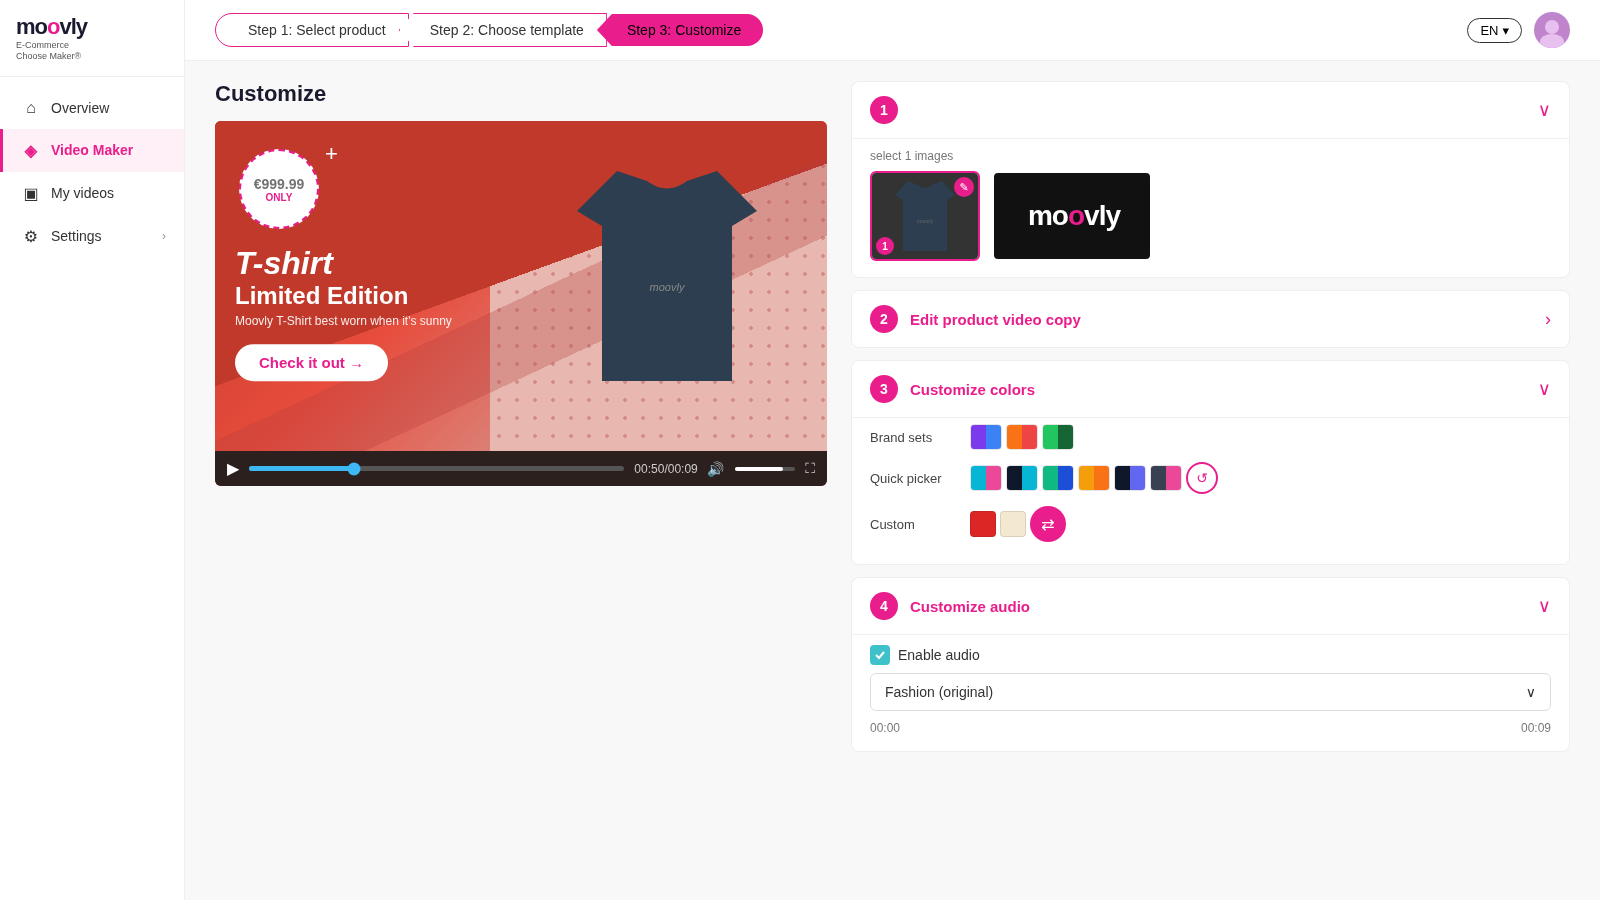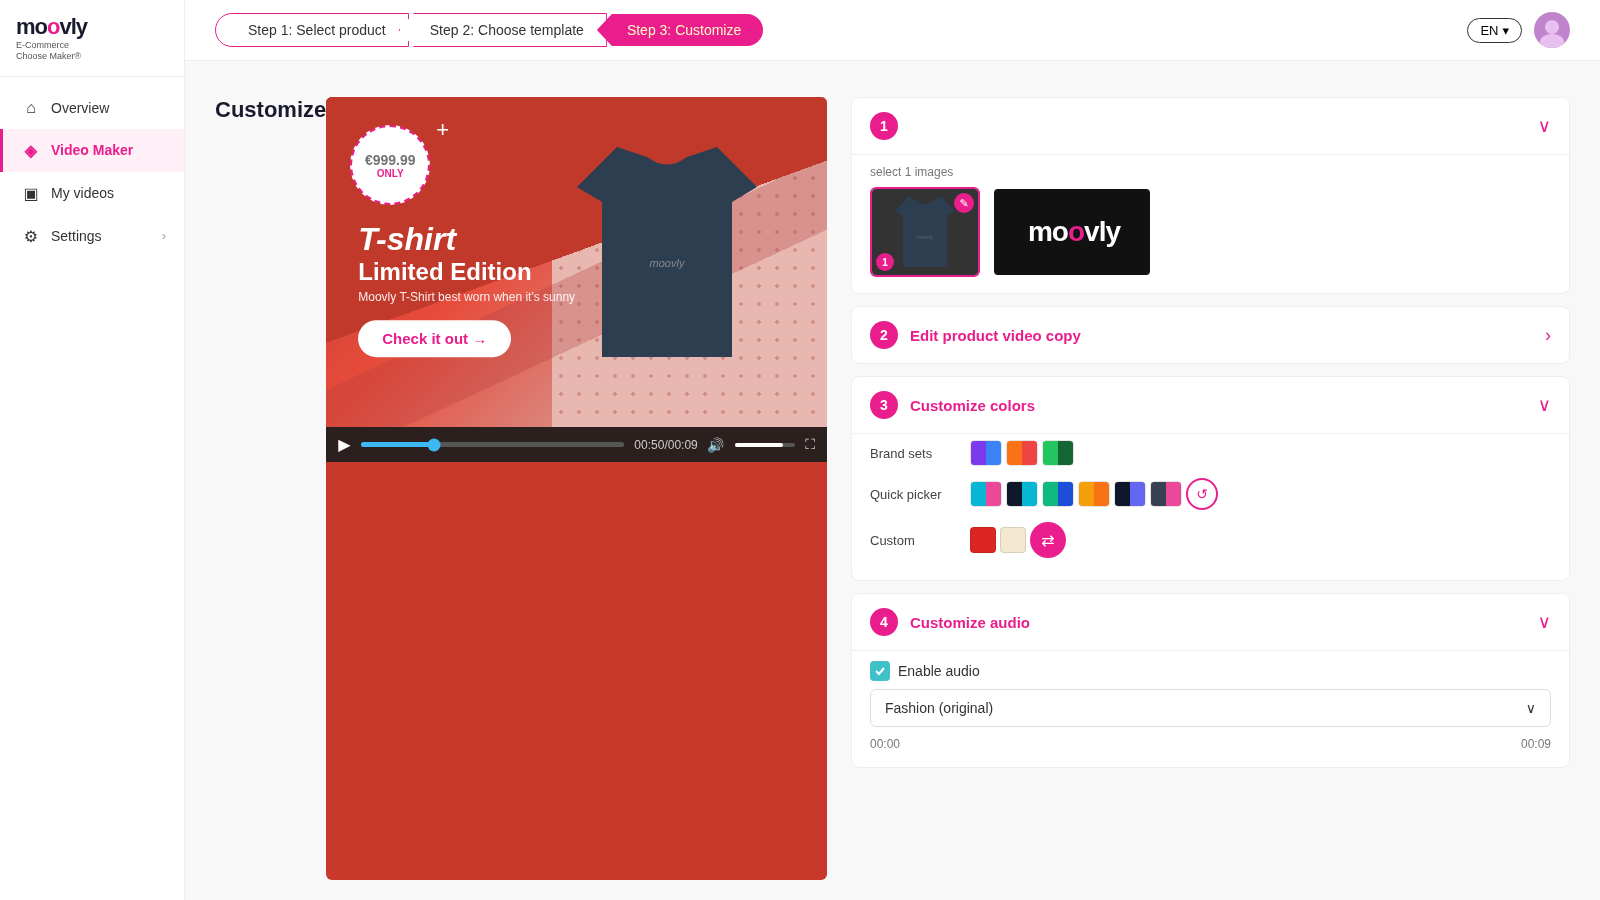--- a/index.html
+++ b/index.html
@@ -31,21 +31,21 @@
       display: flex; align-items: center; gap: 10px;
       padding: 12px 18px;
       cursor: pointer; font-size: 14px; color: #333;
       border-left: 3px solid transparent;
     }
     .nav-item.active { color: #e91e8c; border-left: 3px solid #e91e8c; font-weight: 600; background: #fff0f7; }
     .nav-item .nav-icon { font-size: 16px; width: 20px; text-align: center; }
     .nav-item .nav-arrow { margin-left: auto; font-size: 12px; color: #999; }
 
     
-    .main-area { flex: 1; display: flex; flex-direction: column; overflow: hidden; gap: 16px; }
+    .main-area { flex: 1; display: flex; flex-direction: column; overflow: hidden; }
 
     
     .stepper-bar {
       background: #fff;
       border-bottom: 1px solid #eee;
       padding: 12px 30px;
       display: flex; align-items: center; justify-content: space-between;
     }
     .header-right { display: flex; align-items: center; gap: 12px; }
     .lang-btn {
@@ -71,36 +71,36 @@
     .step-inactive2 {
       background: #fff;
       border: 1.5px solid #e91e8c;
       color: #333;
       clip-path: polygon(15px 0%, 100% 0%, calc(100% - 0px) 50%, 100% 100%, 15px 100%, 0% 50%);
       padding: 8px 22px 8px 30px;
       margin-right: -10px;
     }
     .step-active {
       background: #e91e8c;
-      color: #fef9c3;
+      color: #000000;
       border-radius: 0 30px 30px 0;
       clip-path: polygon(15px 0%, 100% 0%, 100% 100%, 15px 100%, 0% 50%);
       padding: 8px 22px 8px 30px;
       justify-content: flex-end;
     }
 
     
     .content-area {
       display: flex; flex: 1; overflow: hidden;
       padding: 20px 30px;
       gap: 24px;
     }
 
     
-    .left-panel { display: flex; flex-direction: row; width: 612px; flex-shrink: 0; }
+    .left-panel { display: flex; flex-direction: column; width: 612px; flex-shrink: 0; }
     .page-title { font-size: 22px; font-weight: 700; color: #1a1a2e; margin-bottom: 14px; }
 
     .video-container {
       width: 100%; position: relative;
       background: #c8392b;
       border-radius: 6px; overflow: hidden;
     }
     .video-inner {
       width: 100%; height: 330px;
       background: linear-gradient(135deg, #c0392b 0%, #e74c3c 40%, #d4a09a 80%, #f5e6e0 100%);
@@ -129,21 +129,21 @@
       display: flex; flex-direction: column; align-items: center; justify-content: center;
       z-index: 3;
     }
     .price-value { font-size: 14px; font-weight: 800; color: #737373; }
     .price-only { font-size: 10px; font-weight: 700; color: #e91e8c; text-transform: uppercase; }
     .plus-icon {
       position: absolute; top: 20px; left: 110px;
       color: #fff; font-size: 22px; font-weight: 300; z-index: 3;
     }
     .video-text-block {
-      position: absolute; left: 32px; top: 50%; transform: translateY(-30%);
+      position: absolute; left: 20px; top: 50%; transform: translateY(-30%);
       z-index: 3; color: #fff;
     }
     .product-name { font-size: 32px; font-weight: 900; font-style: italic; }
     .product-edition { font-size: 24px; font-weight: 700; }
     .product-desc { font-size: 12px; margin-top: 4px; opacity: 0.9; }
     .cta-btn {
       display: inline-block; margin-top: 16px;
       background: #fff; color: #e91e8c;
       border-radius: 30px; padding: 10px 24px;
       font-size: 15px; font-weight: 700;

